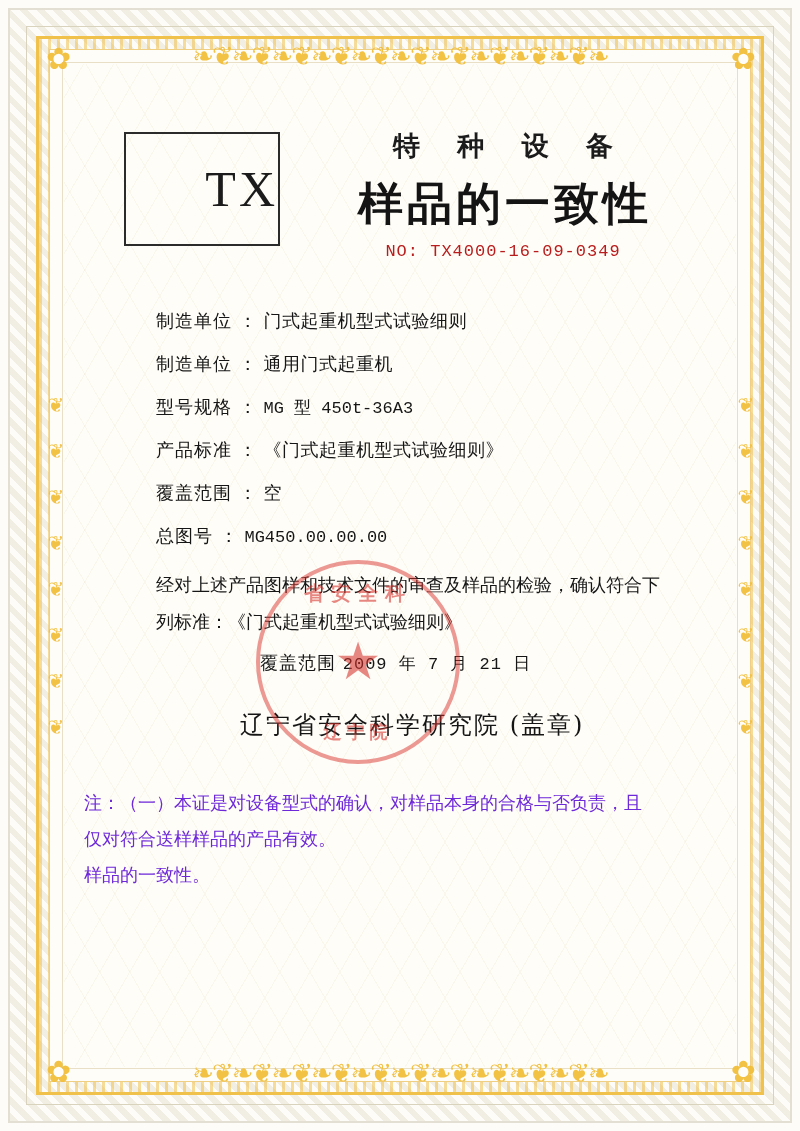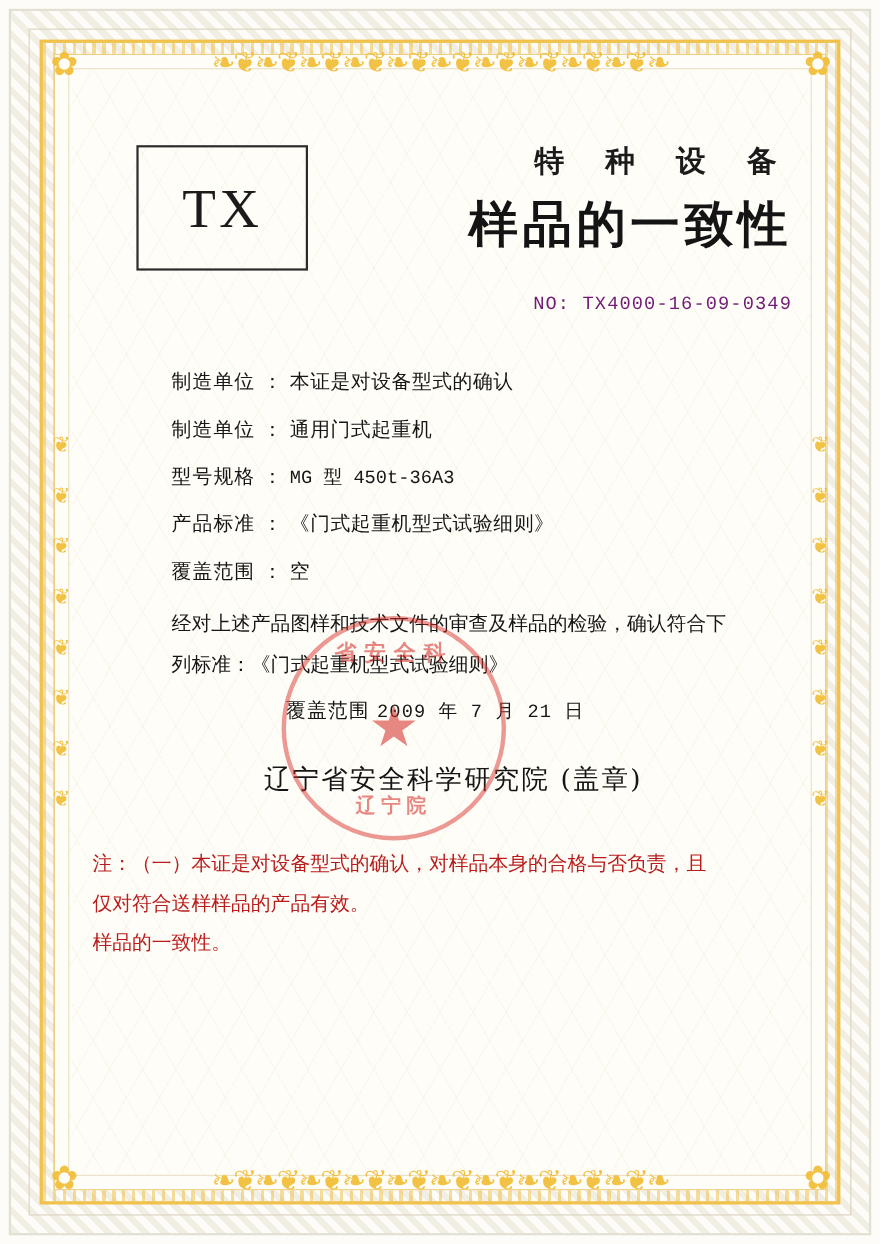--- a/index.html
+++ b/index.html
@@ -125,34 +125,34 @@
   .header-row {
     display: flex;
     align-items: flex-start;
   }
   .tx-box {
     width: 152px;
     height: 110px;
     border: 2px solid #2b2b2b;
     display: flex;
     align-items: center;
-    justify-content: center;
+    justify-content: flex-end;
     margin-top: 22px;
     margin-left: 44px;
     flex: none;
   }
   .tx-box span {
     font-family: "Liberation Serif", serif;
     font-size: 50px;
     letter-spacing: 3px;
     color: #1b1b1b;
   }
   .title-block {
     flex: 1;
-    text-align: right;
+    text-align: center;
     margin-left: 6px;
   }
   .title-main {
     font-family: "DejaVu Serif", serif;
     font-size: 27px;
     letter-spacing: 14px;
     color: #1b1b1b;
     margin-top: 18px;
     font-weight: bold;
     text-indent: 14px;
@@ -162,22 +162,22 @@
     font-size: 45px;
     letter-spacing: 4px;
     color: #141414;
     font-weight: bold;
     margin-top: 10px;
     text-indent: 4px;
   }
   .cert-no {
     font-family: "Liberation Mono", monospace;
     font-size: 17px;
-    color: #701a75;
-    margin-top: 34px;
+    color: #b91c1c;
+    margin-top: 8px;
     letter-spacing: 1px;
   }
 
   .fields {
     margin-top: 48px;
     padding-left: 76px;
   }
   .field-row {
     font-family: "DejaVu Serif", serif;
     font-size: 18px;
@@ -258,21 +258,21 @@
     font-family: "DejaVu Serif", serif;
     font-weight: bold;
     letter-spacing: 7px;
   }
   .seal-text-top { top: 16px; font-size: 20px; }
   .seal-text-bottom { bottom: 16px; font-size: 18px; letter-spacing: 5px; }
 
   .notes {
     font-family: "DejaVu Serif", serif;
     font-size: 18px;
-    color: #b91c1c;
+    color: #6d28d9;
     line-height: 2.0;
     margin-top: 44px;
     padding-left: 4px;
     padding-right: 6px;
   }
   .note-p { text-indent: 0; }
   .note-indent { text-indent: 32px; }
 </style>
 </head>
 <body>
@@ -325,37 +325,41 @@
       <div class="title-block">
         <div class="title-main">特 种 设 备</div>
         <div class="title-sub">样品的一致性</div>
         <div class="cert-no">NO: TX4000-16-09-0349</div>
       </div>
     </div>
 
     <div class="fields">
       <div class="field-row">
         <span class="field-label">制造单位 ：</span>
-        <span class="field-value">本证是对设备型式的确认</span>
+        <span class="field-value">门式起重机型式试验细则</span>
       </div>
       <div class="field-row">
         <span class="field-label">制造单位 ：</span>
         <span class="field-value">通用门式起重机</span>
       </div>
       <div class="field-row">
         <span class="field-label">型号规格 ：</span>
         <span class="field-value mono-val">MG 型 450t-36A3</span>
       </div>
       <div class="field-row">
         <span class="field-label">产品标准 ：</span>
         <span class="field-value">《门式起重机型式试验细则》</span>
       </div>
       <div class="field-row">
         <span class="field-label">覆盖范围 ：</span>
         <span class="field-value">空</span>
+      </div>
+      <div class="field-row">
+        <span class="field-label">总图号 ：</span>
+        <span class="field-value mono-val">MG450.00.00.00</span>
       </div>
     </div>
 
     <div class="statement">
       <div>经对上述产品图样和技术文件的审查及样品的检验，确认符合下</div>
       <div>列标准：《门式起重机型式试验细则》</div>
     </div>
 
     <div class="issue-date">
       <span>覆盖范围</span>

